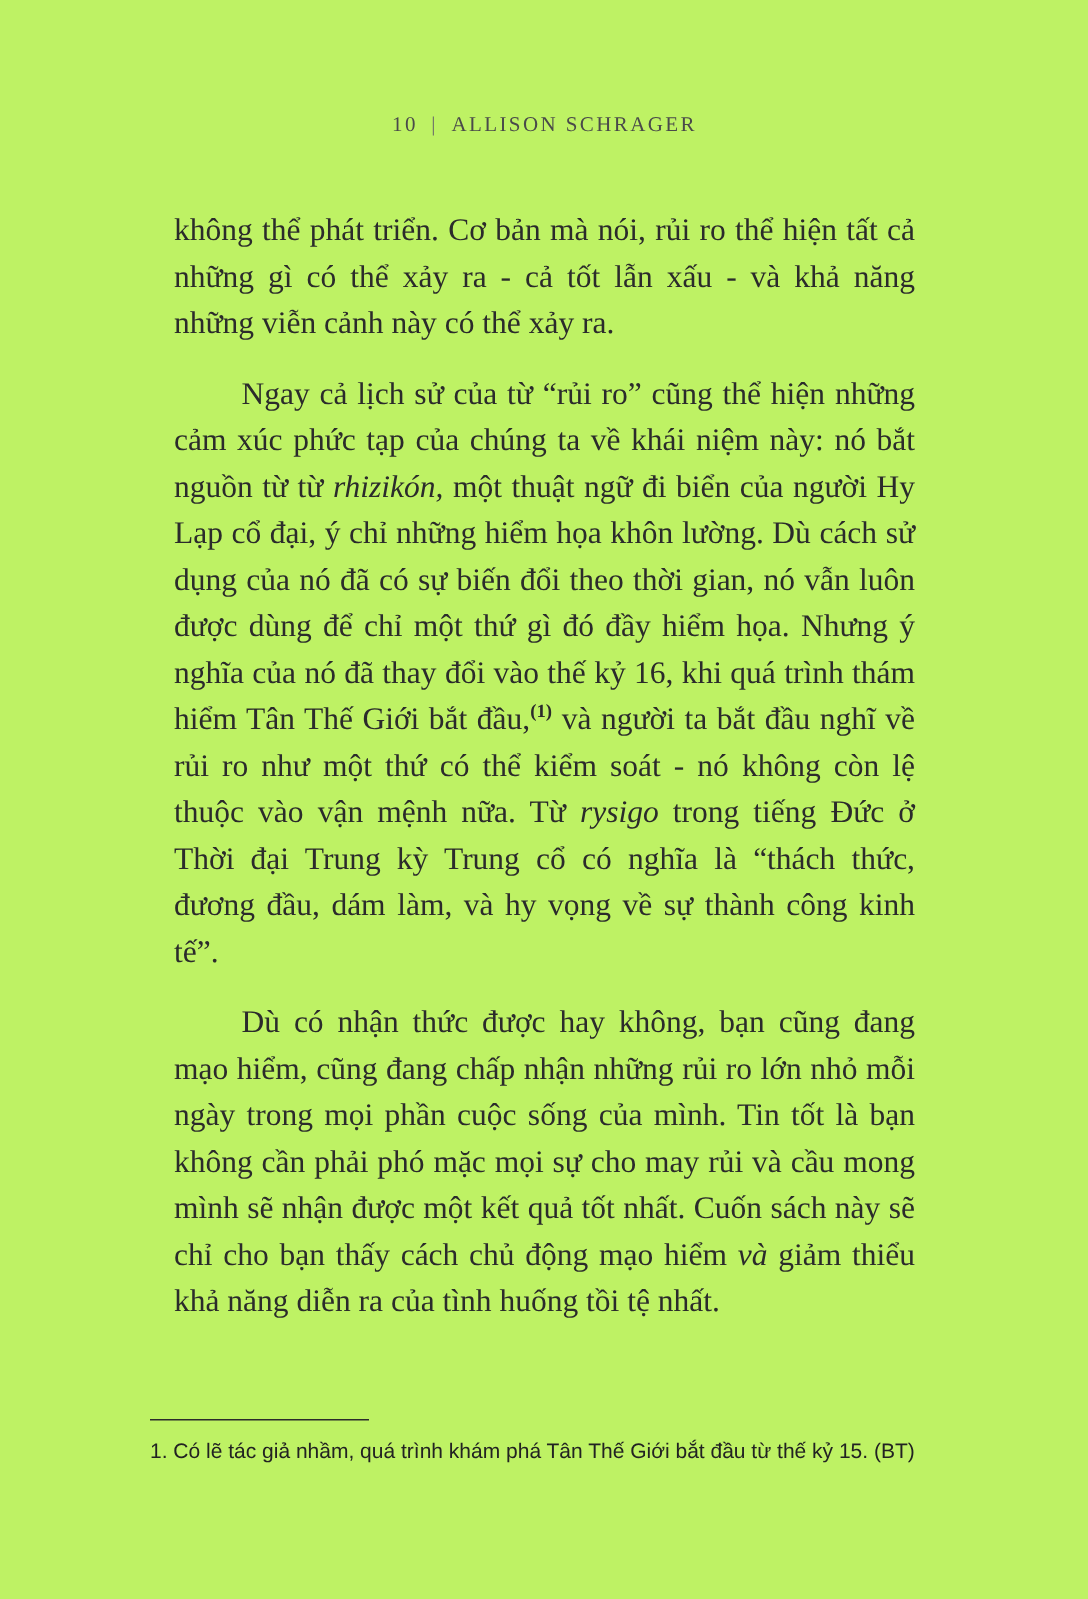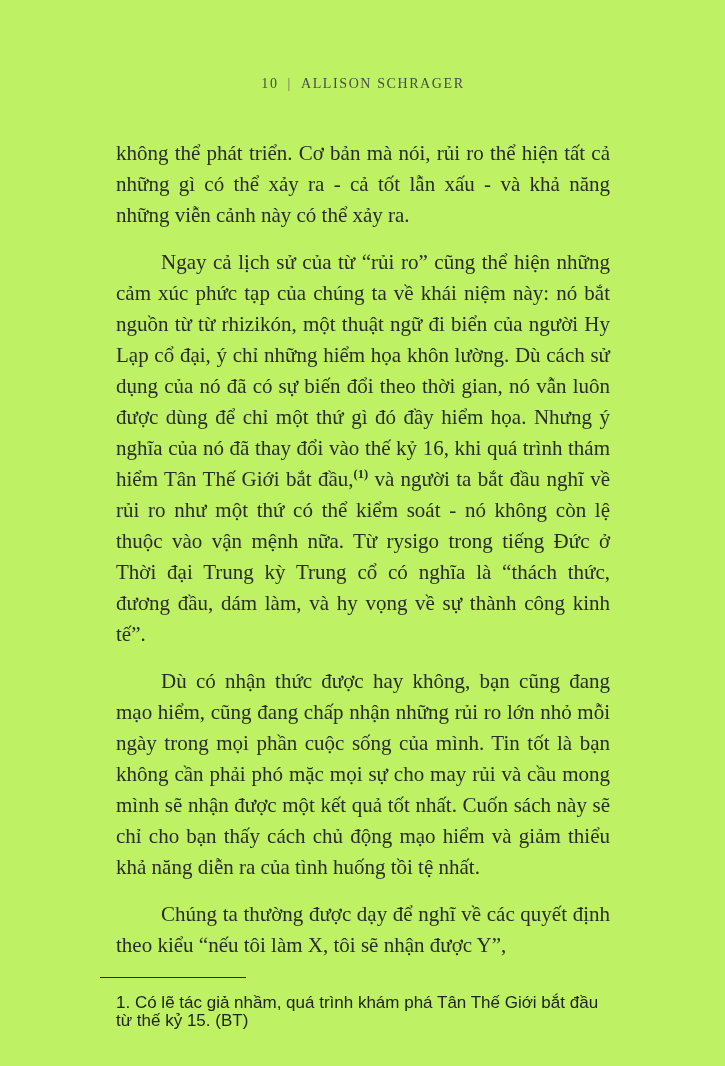--- a/index.html
+++ b/index.html
@@ -38,42 +38,42 @@
 
   .para {
     margin: 16px;
     font-size: 21px;
     line-height: 31px;
     text-align: justify;
     text-justify: inter-word;
   }
   .para.indent { text-indent: 45px; }
 
-  .italic { }
+  .italic { font-style: italic; }
 
   .fn-ref {
     vertical-align: super;
     font-size: 12.5px;
     line-height: 0;
     font-weight: 600;
   }
 
   .page-footer { margin-top: auto; }
 
   .footnote-rule {
     width: 146px;
     height: 1px;
     background: #2b2b2b;
     margin-bottom: 11px;
   }
 
   .footnote {
-    margin: 16px;
+    margin: 0;
     font-family: "Liberation Sans", "DejaVu Sans", sans-serif;
-    font-size: 17px;
+    font-size: 14px;
     line-height: 18px;
     color: #222222;
     text-align: left;
   }
 </style>
 </head>
 <body>
 
 <div class="page">
 
@@ -82,21 +82,20 @@
   </header>
 
   <main class="page-body">
 
     <p class="para"><span class="seg">không thể phát triển. Cơ bản mà nói, rủi ro thể hiện tất cả những gì có thể xảy ra - cả tốt lẫn xấu - và khả năng những viễn cảnh này có thể xảy ra.</span></p>
 
     <p class="para indent"><span class="seg">Ngay cả lịch sử của từ “rủi ro” cũng thể hiện những cảm xúc phức tạp của chúng ta về khái niệm này: nó bắt nguồn từ từ </span><span class="seg italic">rhizikón,</span><span class="seg"> một thuật ngữ đi biển của người Hy Lạp cổ đại, ý chỉ những hiểm họa khôn lường. Dù cách sử dụng của nó đã có sự biến đổi theo thời gian, nó vẫn luôn được dùng để chỉ một thứ gì đó đầy hiểm họa. Nhưng ý nghĩa của nó đã thay đổi vào thế kỷ 16, khi quá trình thám hiểm Tân Thế Giới bắt đầu,</span><span class="fn-ref">(1)</span><span class="seg"> và người ta bắt đầu nghĩ về rủi ro như một thứ có thể kiểm soát - nó không còn lệ thuộc vào vận mệnh nữa. Từ </span><span class="seg italic">rysigo</span><span class="seg"> trong tiếng Đức ở Thời đại Trung kỳ Trung cổ có nghĩa là “thách thức, đương đầu, dám làm, và hy vọng về sự thành công kinh tế”.</span></p>
 
     <p class="para indent"><span class="seg">Dù có nhận thức được hay không, bạn cũng đang mạo hiểm, cũng đang chấp nhận những rủi ro lớn nhỏ mỗi ngày trong mọi phần cuộc sống của mình. Tin tốt là bạn không cần phải phó mặc mọi sự cho may rủi và cầu mong mình sẽ nhận được một kết quả tốt nhất. Cuốn sách này sẽ chỉ cho bạn thấy cách chủ động mạo hiểm </span><span class="seg italic">và</span><span class="seg"> giảm thiểu khả năng diễn ra của tình huống tồi tệ nhất.</span></p>
 
-    <p class="para indent"><span class="seg">Chúng ta thường được dạy để nghĩ về các quyết định theo kiểu “nếu tôi làm X, tôi sẽ nhận được Y”,</span></p>
 
   </main>
 
   <footer class="page-footer">
     <div class="footnote-rule"></div>
     <p class="footnote"><span>1. Có lẽ tác giả nhầm, quá trình khám phá Tân Thế Giới bắt đầu từ thế kỷ 15. (BT)</span></p>
   </footer>
 
 </div>
 

